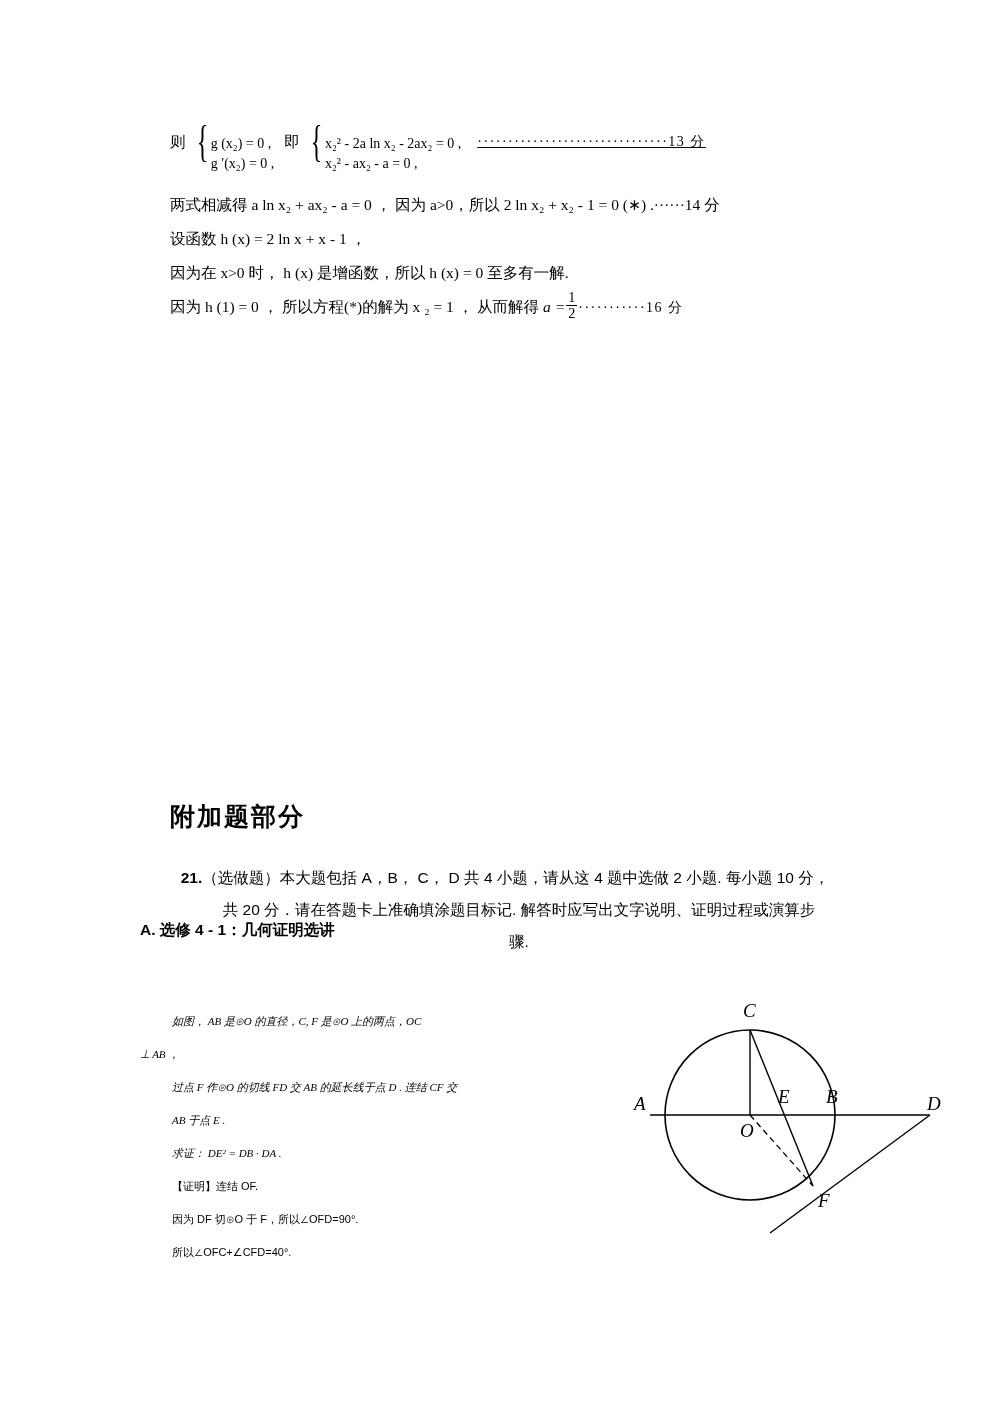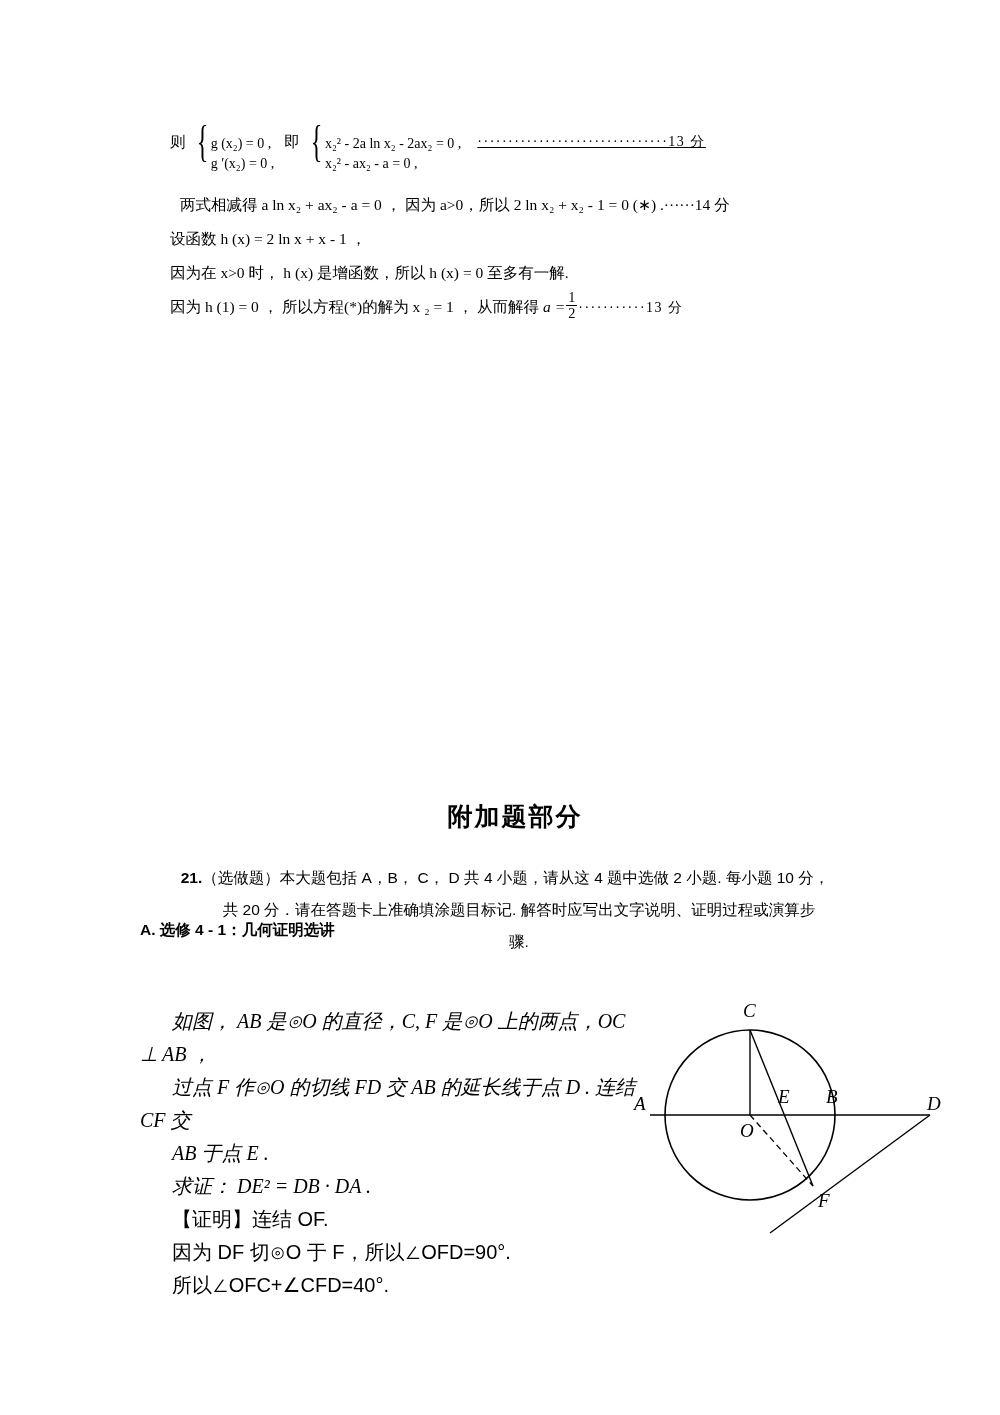--- a/index.html
+++ b/index.html
@@ -78,21 +78,21 @@
   }
   .frac .num { display: block; padding: 0 2px; }
   .frac .den { display: block; border-top: 1px solid #000; padding: 0 2px; }
 
   
   .section-title {
     position: absolute;
     left: 0;
     top: 690px;
     width: 690px;
-    text-align: center;
+    text-align: left;
     font-family: "Liberation Sans", sans-serif;
     font-weight: bold;
     font-size: 25px;
     letter-spacing: 2px;
   }
 
   .q21 {
     position: absolute;
     left: -30px;
     top: 752px;
@@ -112,21 +112,21 @@
     font-family: "Liberation Sans", sans-serif;
     font-weight: bold;
     font-size: 15.5px;
   }
 
   .bodytext {
     position: absolute;
     left: -30px;
     top: 895px;
     width: 520px;
-    font-size: 20px;
+    font-size: 11px;
     line-height: 33px;
   }
   .bodytext p { margin: 0; }
   .ind { display: inline-block; width: 32px; }
   .serifital { font-family: "Liberation Serif", serif; font-style: italic; }
   .sansb { font-family: "Liberation Sans", sans-serif; }
 
   
   .figure {
     position: absolute;
@@ -152,25 +152,25 @@
       </span>
       <span class="lead" style="margin-left:10px;">即</span>
       <span class="brace">{</span>
       <span class="syslines">
         <div>x₂² - 2a ln x₂ - 2ax₂ = 0 ,</div>
         <div>x₂² - ax₂ - a = 0 ,</div>
       </span>
       <span class="dots" style="margin-left:16px;text-decoration:underline;">·······························13 分</span>
     </div>
 
-    <div class="line" style="margin-top:14px;margin-left:10px;">两式相减得 a ln x₂ + ax₂ - a = 0 ， 因为 a&gt;0，所以 2 ln x₂ + x₂ - 1 = 0    (∗) .······14 分</div>
+    <div class="line" style="margin-top:14px;">两式相减得 a ln x₂ + ax₂ - a = 0 ， 因为 a&gt;0，所以 2 ln x₂ + x₂ - 1 = 0    (∗) .······14 分</div>
     <div class="line">设函数 h (x) = 2 ln x + x - 1 ，</div>
     <div class="line">因为在 x&gt;0 时， h (x) 是增函数，所以 h (x) = 0 至多有一解.</div>
     <div class="line">
-      <span>因为 h (1) = 0 ， 所以方程(*)的解为 x ₂ = 1 ， 从而解得</span><span class="smallgap"></span><span class="mathvar">a =</span><span class="frac"><span class="num">1</span><span class="den">2</span></span><span class="dots">···········13 分</span>
+      <span>因为 h (1) = 0 ， 所以方程(*)的解为 x ₂ = 1 ， 从而解得</span><span class="smallgap"></span><span class="mathvar">a =</span><span class="frac"><span class="num">1</span><span class="den">2</span></span><span class="dots">···········16 分</span>
     </div>
 
     <div class="section-title">附加题部分</div>
 
     <div class="q21">
       <p><span class="b">21.</span><span>（选做题）本大题包括 A，B， C， D 共 4 小题，请从这 4 题中选做 2 小题. 每小题 10 分，</span></p>
       <p class="indent">共 20 分．请在答题卡上准确填涂题目标记. 解答时应写出文字说明、证明过程或演算步</p>
       <p class="indent">骤.</p>
     </div>
 

